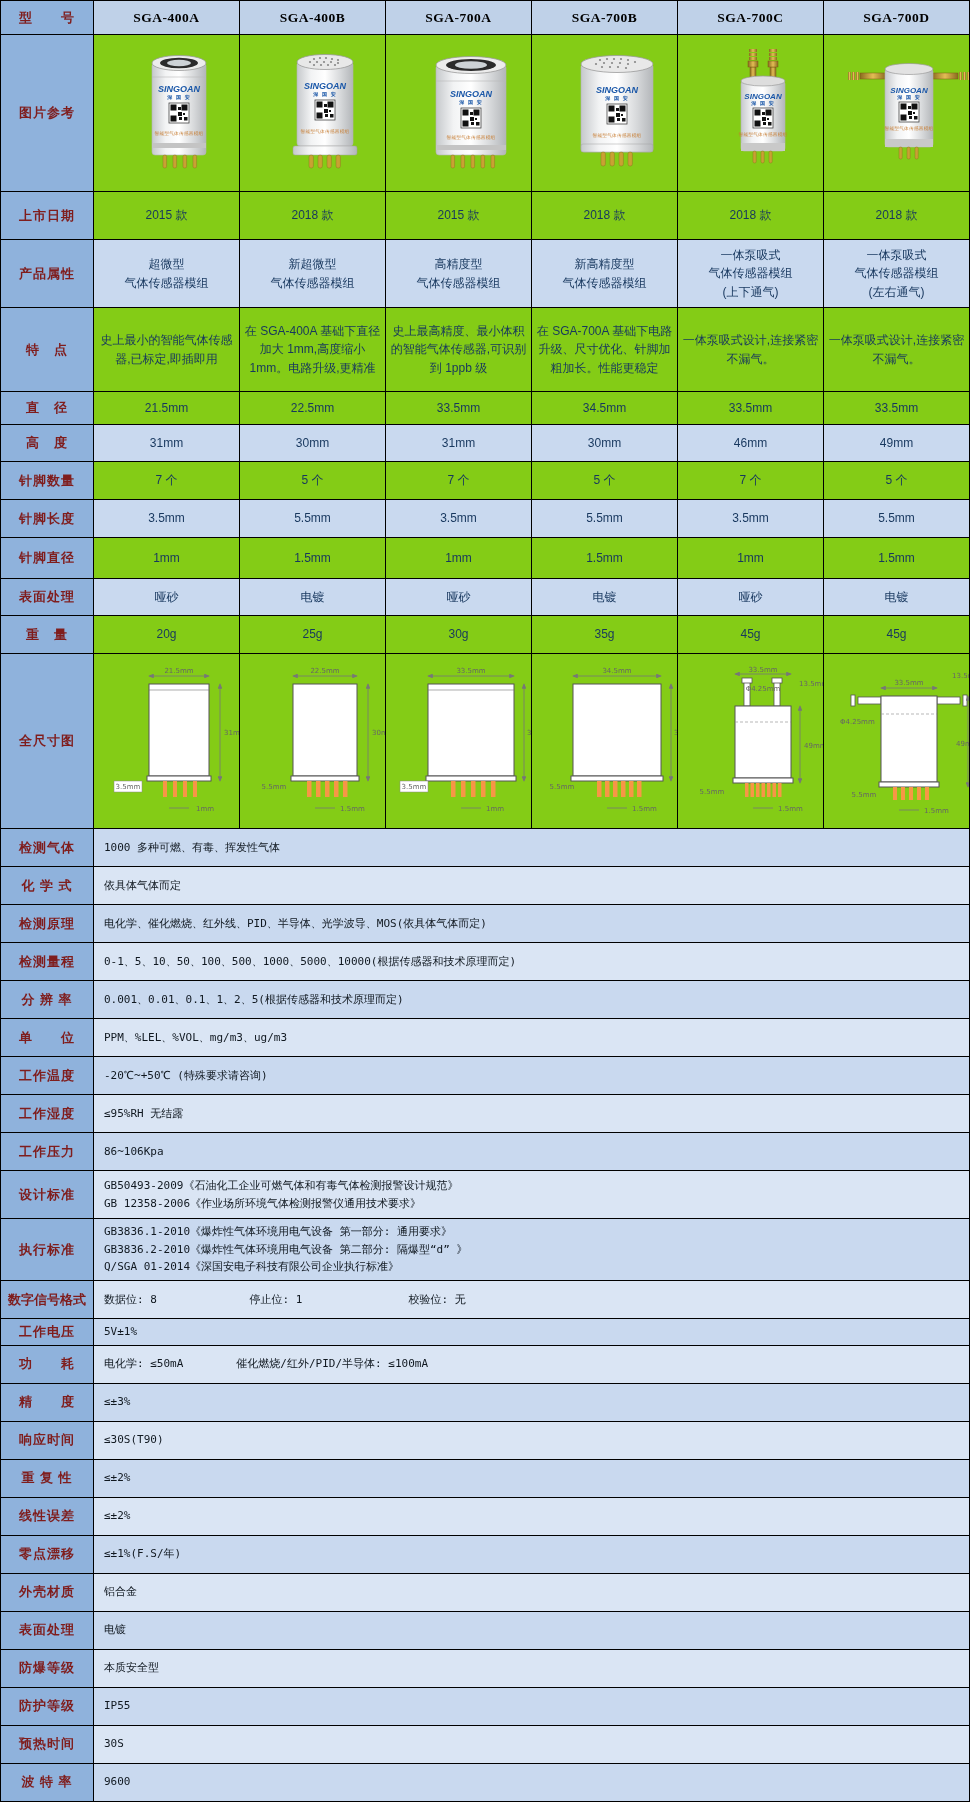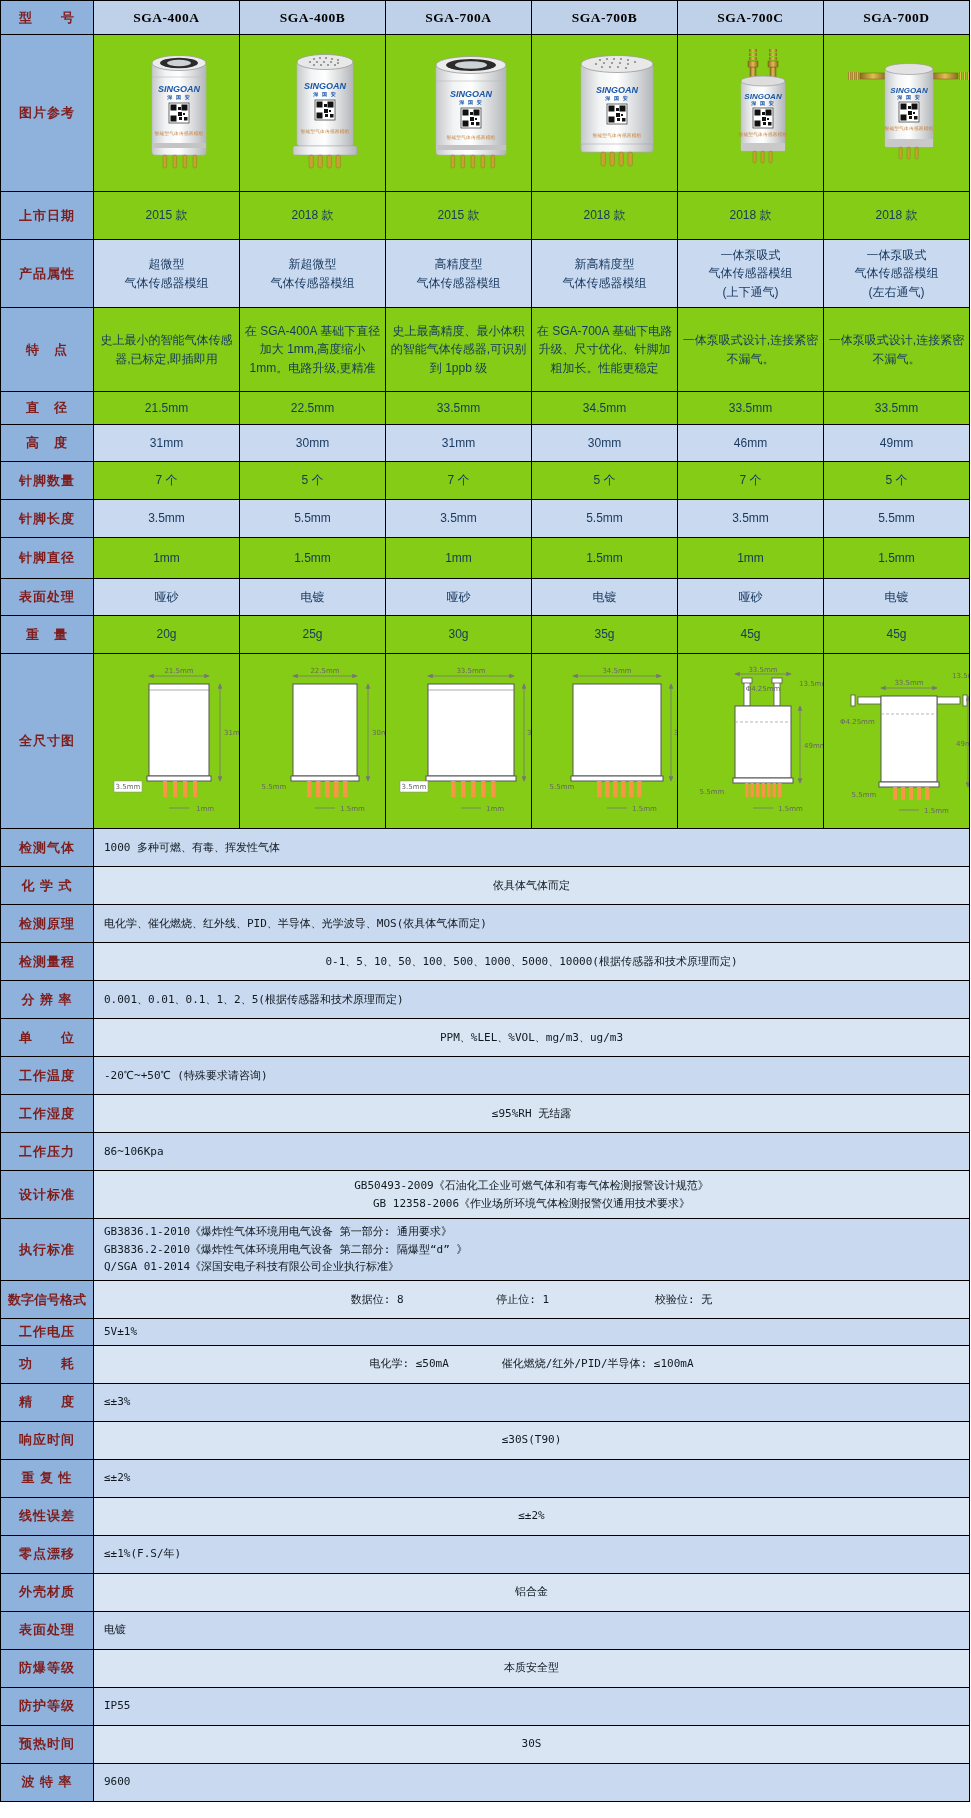--- a/index.html
+++ b/index.html
@@ -12,21 +12,21 @@
   td.mh{background:#BFD1E8;color:#000;font-weight:bold;font-size:13.5px;
         font-family:"Liberation Serif","DejaVu Serif",serif;letter-spacing:.5px;}
   
   td.v{font-size:12px;color:#17375E;white-space:pre-line;line-height:1.55;padding:2px 4px;}
   tr.d td.v{background:#C9D9EF;}
   tr.l td.v{background:#84cc16;}
   
   td.fv{text-align:left;font-size:11px;color:#101820;white-space:pre-wrap;line-height:1.6;
         padding:4px 10px;font-family:"DejaVu Sans Mono","Liberation Mono",monospace;}
   tr.d td.fv{background:#C9D9EF;}
-  tr.l td.fv{background:#DAE5F4;text-align:center;}
+  tr.l td.fv{background:#DAE5F4;}
   
   td.ph,td.dg{background:#84cc16;padding:12px;}
   svg{display:block;margin:0 auto;}
   
   .brand{font:italic bold 9px "Liberation Sans",sans-serif;fill:#1a57a8;}
   .brand2{font:italic bold 8px "Liberation Sans",sans-serif;fill:#1a57a8;}
   .bcn{font:bold 5px "DejaVu Sans",sans-serif;fill:#1a57a8;letter-spacing:1px;}
   .tag{font:4.6px "DejaVu Sans",sans-serif;fill:#c77b2f;letter-spacing:.3px;}
   .dim{font:7px "DejaVu Sans",sans-serif;fill:#666;}
   .dline{stroke:#777;stroke-width:.8;}

